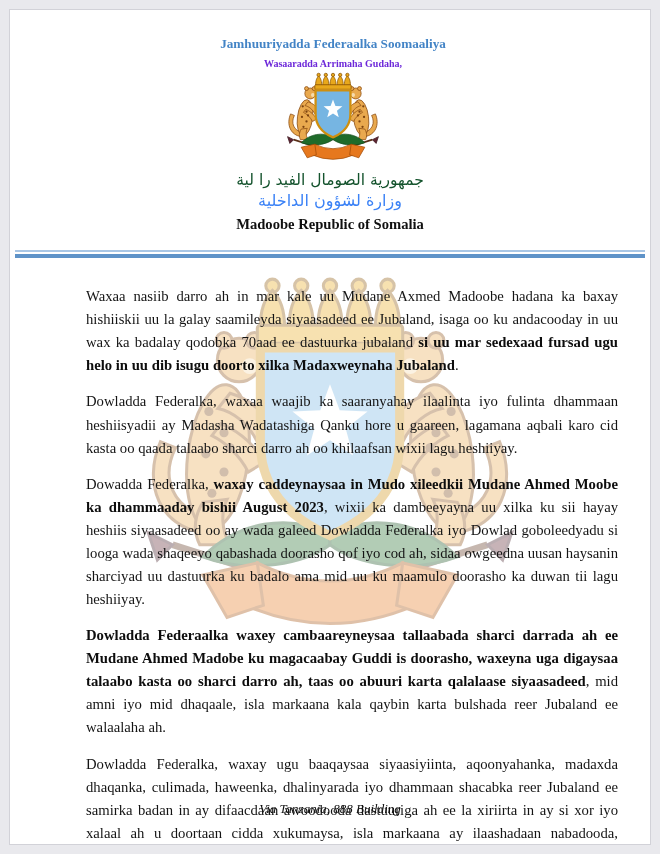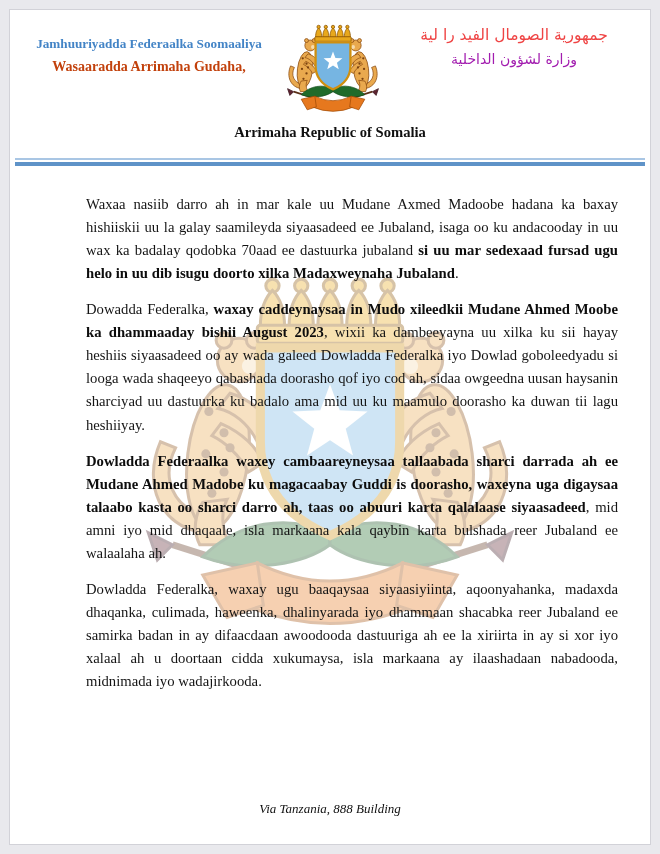--- a/index.html
+++ b/index.html
@@ -20,29 +20,29 @@
   
   .watermark{
     position:absolute; top:256px; left:50%;
     transform:translateX(-50%);
     width:424px; height:400px;
     opacity:.34; z-index:0; pointer-events:none;
   }
   .content{ position:relative; z-index:1; height:100%; }
 
   
-  header{ display:flex; align-items:flex-start; padding:14px 8px 0 14px; }
+  header{ display:flex; align-items:center; padding:14px 8px 0 14px;flex-direction:column; }
   .hdr-left{ width:250px; text-align:center; padding-top:12px; }
   .hdr-left .l1{ color:#4384c6; font-weight:bold; font-size:13.2px; margin-bottom:4px; white-space:nowrap; }
-  .hdr-left .l2,.hdr-left .l3{ font-weight:bold; font-size:14px; color:#c2410c; line-height:1.55; }
+  .hdr-left .l2,.hdr-left .l3{ font-weight:bold; font-size:10px; color:#6d28d9; line-height:1.55; }
   .hdr-emblem{ width:106px; flex:0 0 auto; margin:-2px 6px 0 6px; }
   .hdr-right{ flex:1; text-align:center; padding:2px 6px 0 0; }
   .arabic{ font-family:"DejaVu Sans",sans-serif; }
-  .hdr-right .l1{ color:#ef4444; font-size:15.5px; margin-bottom:5px; }
-  .hdr-right .l2,.hdr-right .l3{ font-size:14px; color:#a21caf; line-height:1.55; }
+  .hdr-right .l1{ color:#14532d; font-size:15.5px; }
+  .hdr-right .l2,.hdr-right .l3{ font-size:16px; color:#3b82f6; line-height:1.55; }
 
   .title{ text-align:center; font-weight:bold; font-size:14.6px; color:#101010; line-height:1.5; margin-top:0px; }
 
   .divider{
     margin:14px 5px 0 5px; height:8px;
     background:linear-gradient(#a9c6e4 0 2px, #ffffff 2px 4px, #5f93c8 4px 8px);
   }
 
   
   .letter{
@@ -145,27 +145,28 @@
         <use href="#emblem"></use>
       </svg>
 
       <div class="hdr-right arabic" dir="rtl">
         <div class="l1">جمهورية الصومال الفيد را لية</div>
         <div class="l2">وزارة لشؤون الداخلية</div>
       </div>
     </header>
 
     <div class="title">
-      <div>Arrimaha Republic of Somalia</div>
+      <div>Madoobe Republic of Somalia</div>
     </div>
 
     <div class="divider"></div>
 
     <main class="letter" id="paragraphs">
         <p><span>Waxaa nasiib darro ah in mar kale uu Mudane Axmed Madoobe hadana ka baxay hishiiskii uu la galay saamileyda siyaasadeed ee Jubaland, isaga oo ku andacooday in uu wax ka badalay qodobka 70aad ee dastuurka jubaland </span><b>si uu mar sedexaad fursad ugu helo in uu dib isugu doorto xilka Madaxweynaha Jubaland</b><span>.</span></p>
+        <p><span>Dowladda Federalka, waxaa waajib ka saaranyahay ilaalinta iyo fulinta dhammaan heshiisyadii ay Madasha Wadatashiga Qanku hore u gaareen, lagamana aqbali karo cid kasta oo qaada talaabo sharci darro ah oo khilaafsan wixii lagu heshiiyay.</span></p>
         <p><span>Dowadda Federalka, </span><b>waxay caddeynaysaa in Mudo xileedkii Mudane Ahmed Moobe ka dhammaaday bishii August 2023</b><span>, wixii ka dambeeyayna uu xilka ku sii hayay heshiis siyaasadeed oo ay wada galeed Dowladda Federalka iyo Dowlad goboleedyadu si looga wada shaqeeyo qabashada doorasho qof iyo cod ah, sidaa owgeedna uusan haysanin sharciyad uu dastuurka ku badalo ama mid uu ku maamulo doorasho ka duwan tii lagu heshiiyay.</span></p>
         <p><b>Dowladda Federaalka waxey cambaareyneysaa tallaabada sharci darrada ah ee Mudane Ahmed Madobe ku magacaabay Guddi is doorasho, waxeyna uga digaysaa talaabo kasta oo sharci darro ah, taas oo abuuri karta qalalaase siyaasadeed</b><span>, mid amni iyo mid dhaqaale, isla markaana kala qaybin karta bulshada reer Jubaland ee walaalaha ah.</span></p>
         <p><span>Dowladda Federalka, waxay ugu baaqaysaa siyaasiyiinta, aqoonyahanka, madaxda dhaqanka, culimada, haweenka, dhalinyarada iyo dhammaan shacabka reer Jubaland ee samirka badan in ay difaacdaan awoodooda dastuuriga ah ee la xiriirta in ay si xor iyo xalaal ah u doortaan cidda xukumaysa, isla markaana ay ilaashadaan nabadooda, midnimada iyo wadajirkooda.</span></p>
       </main>
 
     <footer>
       <div>Via Tanzania, 888 Building</div>
     </footer>
 
   </div>

